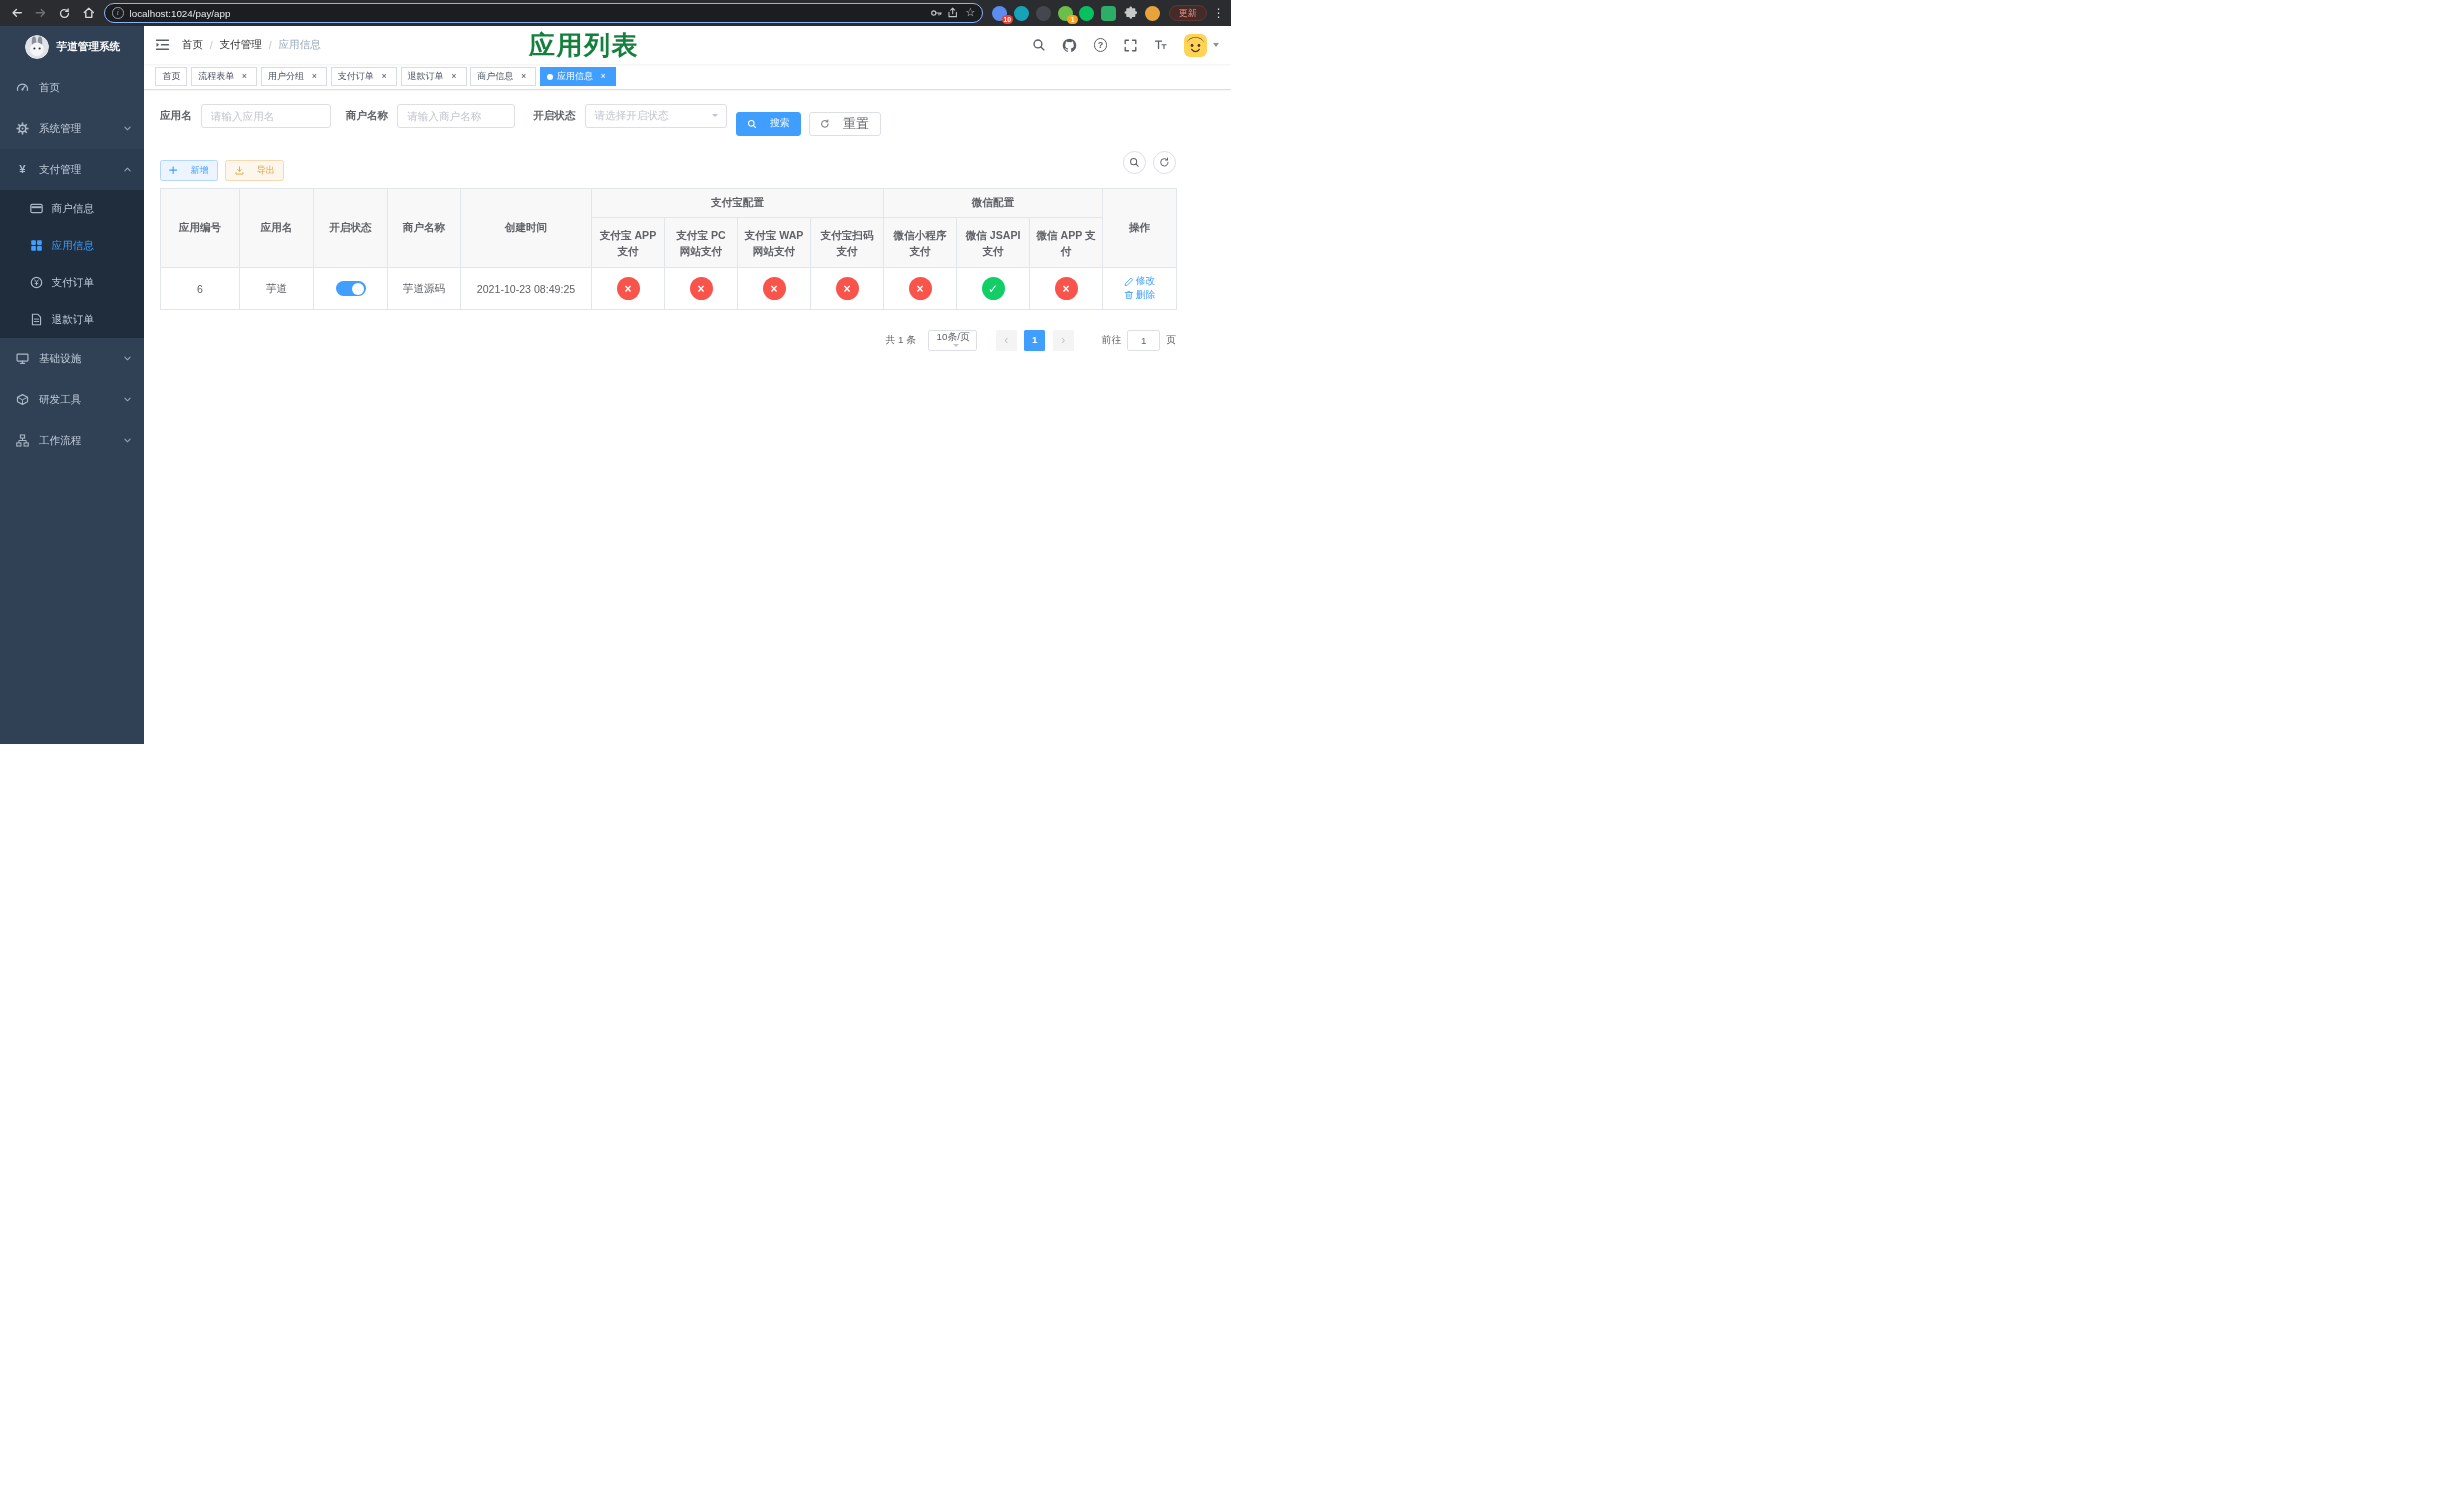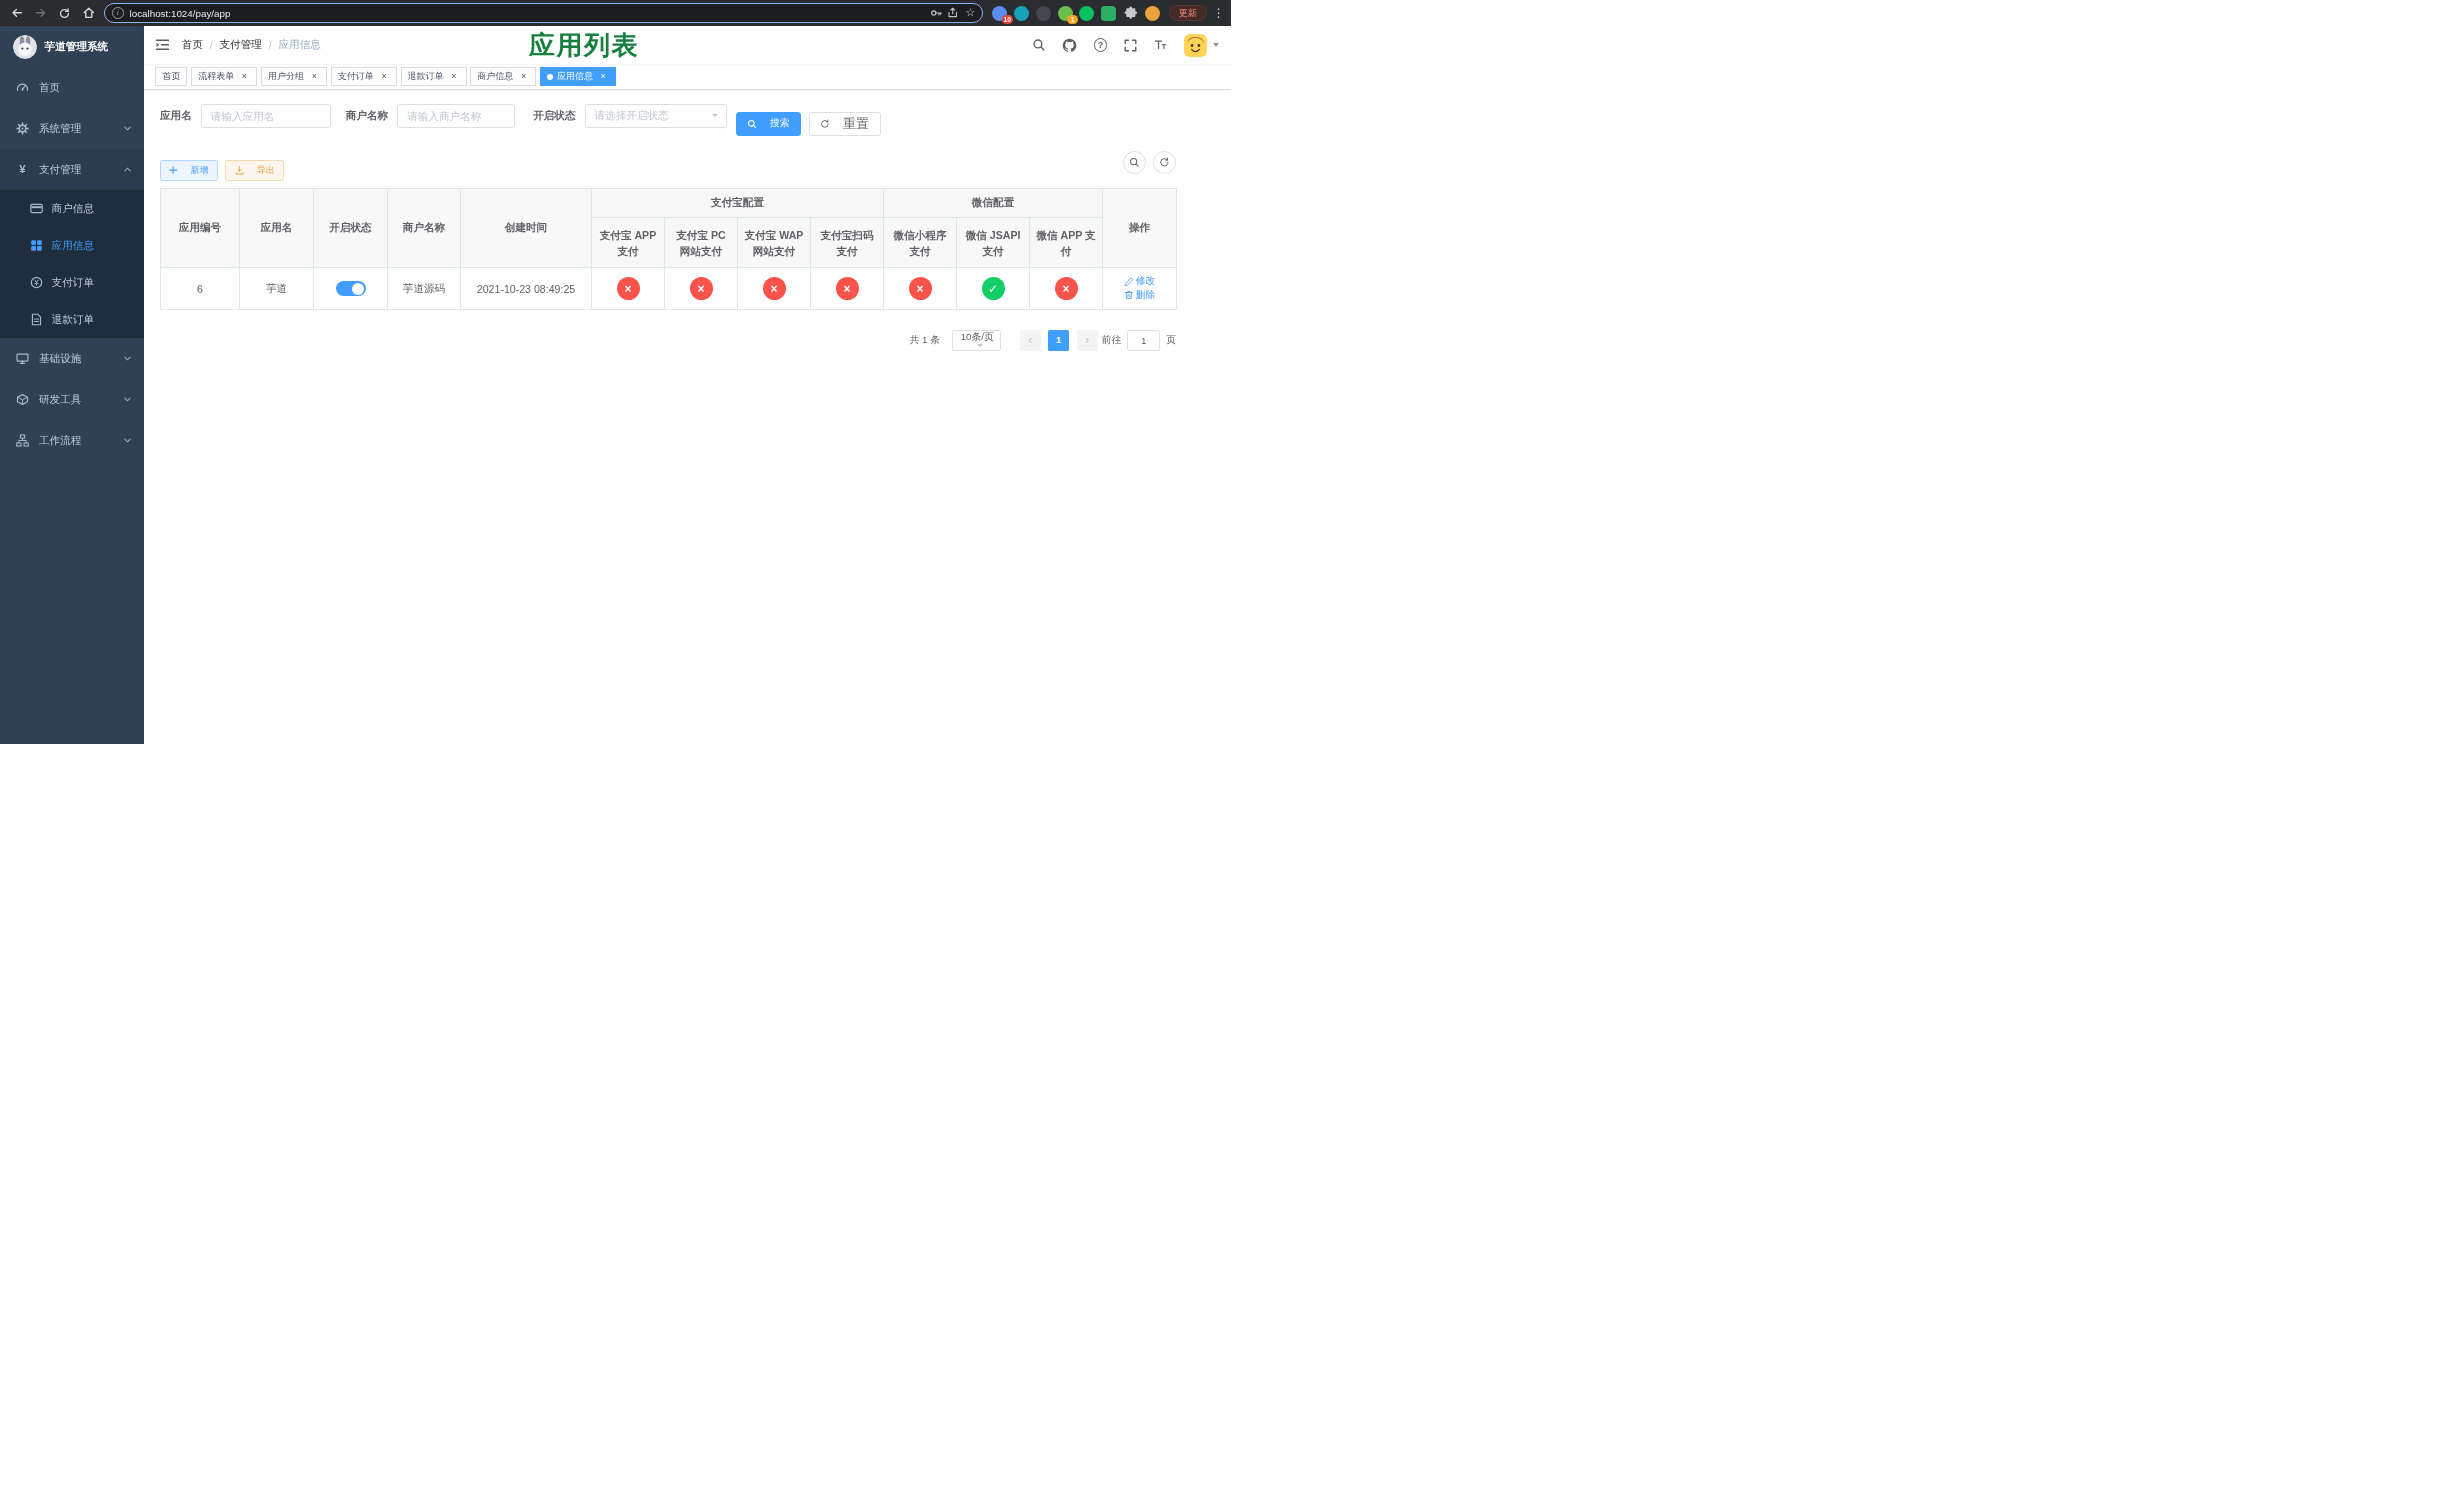--- a/index.html
+++ b/index.html
@@ -37,21 +37,21 @@
   .update-btn { height: 16.7px; padding: 0 9px; border-radius: 9px; border: 0.8px solid #5d3733;
     background: #452b28; color: #f28b82; font-size: 9px; cursor: pointer; flex: 0 0 auto;
     font-family: inherit; }
   .kebab { color: #d7d8da; font-size: 12px; width: 10.6px; text-align: center; cursor: pointer; }
 
   
   .app { position: absolute; top: 26px; left: 0; right: 0; bottom: 0; display: flex; }
 
   
   .sidebar { width: 144px; flex: 0 0 144px; background: #304156; overflow: hidden; }
-  .logo { height: 41px; display: flex; align-items: center; gap: 7.6px; padding-left: 13px; }
+  .logo { height: 41px; display: flex; align-items: center; gap: 7.6px; padding-left: 25px; }
   .logo-img { width: 24px; height: 24px; border-radius: 50%; overflow: hidden; flex: 0 0 auto; }
   .logo-title { color: #fff; font-size: 10.6px; font-weight: 700; }
   .menu-item { height: 41px; display: flex; align-items: center; padding: 0 12px 0 15px;
     color: #bfcbd9; font-size: 10.6px; cursor: pointer; }
   .menu-item.open { background: #2c3c50; }
   .mi-icon { width: 15px; margin-right: 9px; display: inline-flex; justify-content: center;
     align-items: center; color: #aab8c6; }
   .txt-ic { font-size: 11.4px; font-weight: 700; line-height: 1; }
   .mi-label { flex: 1; }
   .mi-caret { color: #9aa7b5; display: inline-flex; }
@@ -146,21 +146,21 @@
   .pagination { width: 1016px; margin-top: 19.7px; display: flex; align-items: center;
     justify-content: flex-end; font-size: 9.8px; color: #606266; }
   .pg-total { margin-right: 12px; }
   .pg-size { height: 21px; border: 0.8px solid #dcdfe6; border-radius: 2.3px; display: inline-flex;
     align-items: center; padding: 0 6px 0 7.6px; margin-right: 15px; cursor: pointer; background: #fff; flex-direction: column; }
   .pg-btn { min-width: 21px; height: 21px; border-radius: 1.5px; background: #f4f4f5; color: #606266;
     display: inline-flex; align-items: center; justify-content: center; font-size: 12px;
     margin: 0 3.8px; cursor: pointer; line-height: 1; }
   .pg-btn.disabled { color: #c0c4cc; }
   .pg-btn.active { background: #409eff; color: #fff; font-weight: 700; font-size: 9.8px; }
-  .pg-goto-label { margin-left: 0; }
+  .pg-goto-label { margin-left: 24px; }
   .pg-input { width: 33px; height: 21px; border: 0.8px solid #dcdfe6; border-radius: 2.3px;
     margin: 0 6px; text-align: center; font-size: 9.8px; color: #606266; outline: none; font-family: inherit; }
 </style>
 </head>
 <body>
 
 <div class="browser-bar">
   <span class="b-ic">
     <svg width="13.6" height="13.6" viewBox="0 0 18 18">
         <path d="M15 9H4M8.5 4.5 4 9l4.5 4.5" fill="none" stroke="currentColor" stroke-width="1.8" stroke-linecap="round" stroke-linejoin="round"></path>

